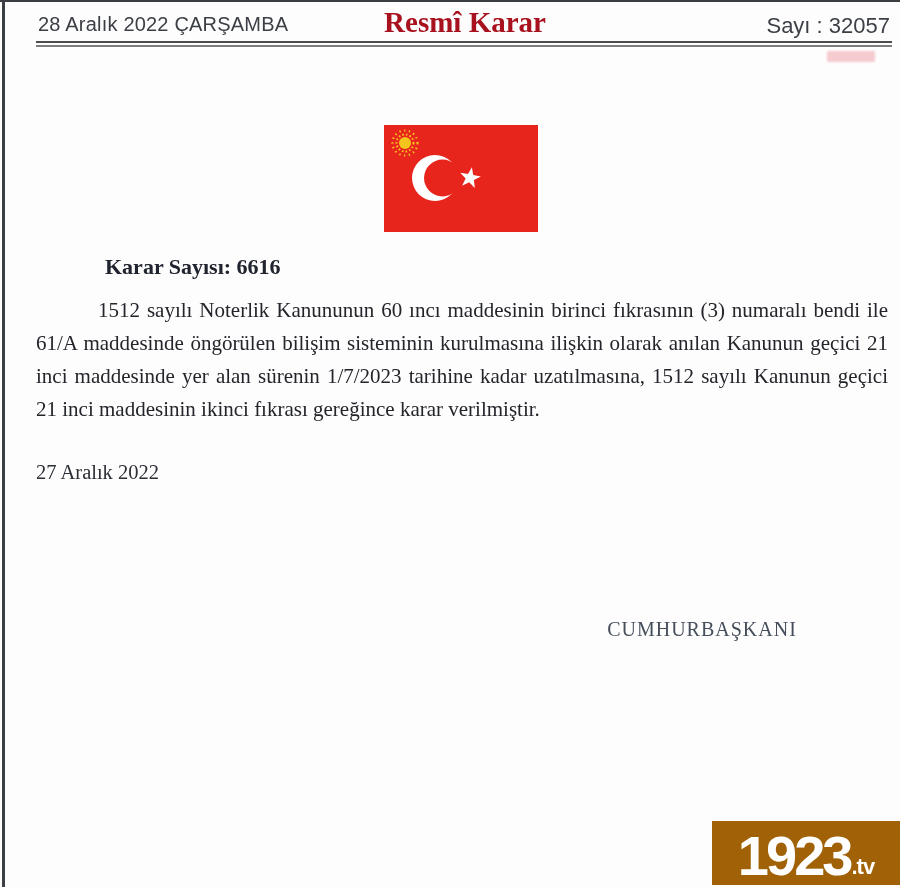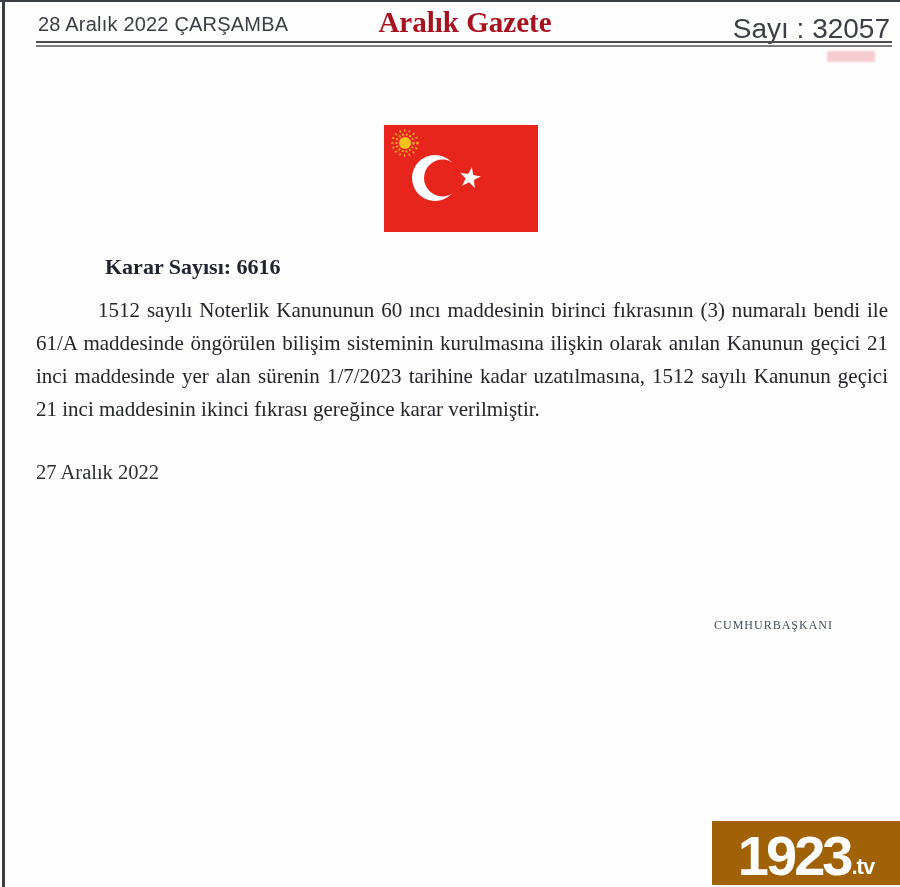--- a/index.html
+++ b/index.html
@@ -21,21 +21,21 @@
     font-size:20px;color:#3c4046;letter-spacing:.2px;white-space:nowrap;
   }
   .masthead-title{
     position:absolute;left:300px;top:6px;width:330px;text-align:center;
     font-family:"Liberation Serif", serif;font-weight:bold;
     font-size:29px;color:#a8121e;white-space:nowrap;
   }
   .masthead-issue{
     position:absolute;right:10px;top:13px;
     font-family:"Liberation Sans", sans-serif;
-    font-size:28px;color:#3c4046;white-space:nowrap;
+    font-size:22px;color:#3c4046;white-space:nowrap;
   }
   .double-rule{
     position:absolute;left:36px;right:8px;top:41px;height:2px;
     border-top:2px solid #4c4c4e;border-bottom:2px solid #7c7c7e;
   }
   .faint-watermark{
     position:absolute;left:827px;top:51px;width:48px;height:11px;
     background:rgba(228,90,100,0.30);filter:blur(1px);border-radius:1px;
   }
 
@@ -60,21 +60,21 @@
     position:absolute;left:36px;right:12px;top:461px;text-align:left;
     font-size:20.5px;color:#2b2e35;
   }
   .signature{
     position:absolute;left:571px;top:604px;width:262px;text-align:center;
   }
   .signatory-name{
     font-weight:bold;font-size:20.5px;color:#20242e;white-space:nowrap;margin:0;
   }
   .signatory-title{
-    font-size:12px;color:#454e5a;letter-spacing:1px;white-space:nowrap;margin:14px 0 0 0;text-align:right;
+    font-size:20px;color:#454e5a;letter-spacing:1px;white-space:nowrap;margin:14px 0 0 0;
   }
 
   
   .channel-logo{
     position:absolute;right:0;top:821px;width:188px;height:64px;
     background:#a16207;
     display:flex;align-items:flex-end;justify-content:center;
     padding:0;box-sizing:border-box;
   }
   .channel-logo .main{
@@ -90,21 +90,21 @@
 </style>
 </head>
 <body>
 
 <div class="page">
 
   <div class="top-line"></div>
   <div class="left-line"></div>
 
   <div class="masthead-date">28 Aralık 2022 ÇARŞAMBA</div>
-  <div class="masthead-title">Aralık Gazete</div>
+  <div class="masthead-title">Resmî Karar</div>
   <div class="masthead-issue">Sayı : 32057</div>
   <div class="double-rule"></div>
   <div class="faint-watermark"></div>
 
 
   <svg class="flag" viewBox="0 0 154 107" xmlns="http://www.w3.org/2000/svg">
     <rect x="0" y="0" width="154" height="107" fill="#e8251c"></rect>
     <g>
       <circle cx="21" cy="18" r="6" fill="#f5c51d"></circle>
       <circle cx="21" cy="18" r="8.5" fill="none" stroke="#f5c51d" stroke-width="2" stroke-dasharray="1.6 2.1"></circle>

